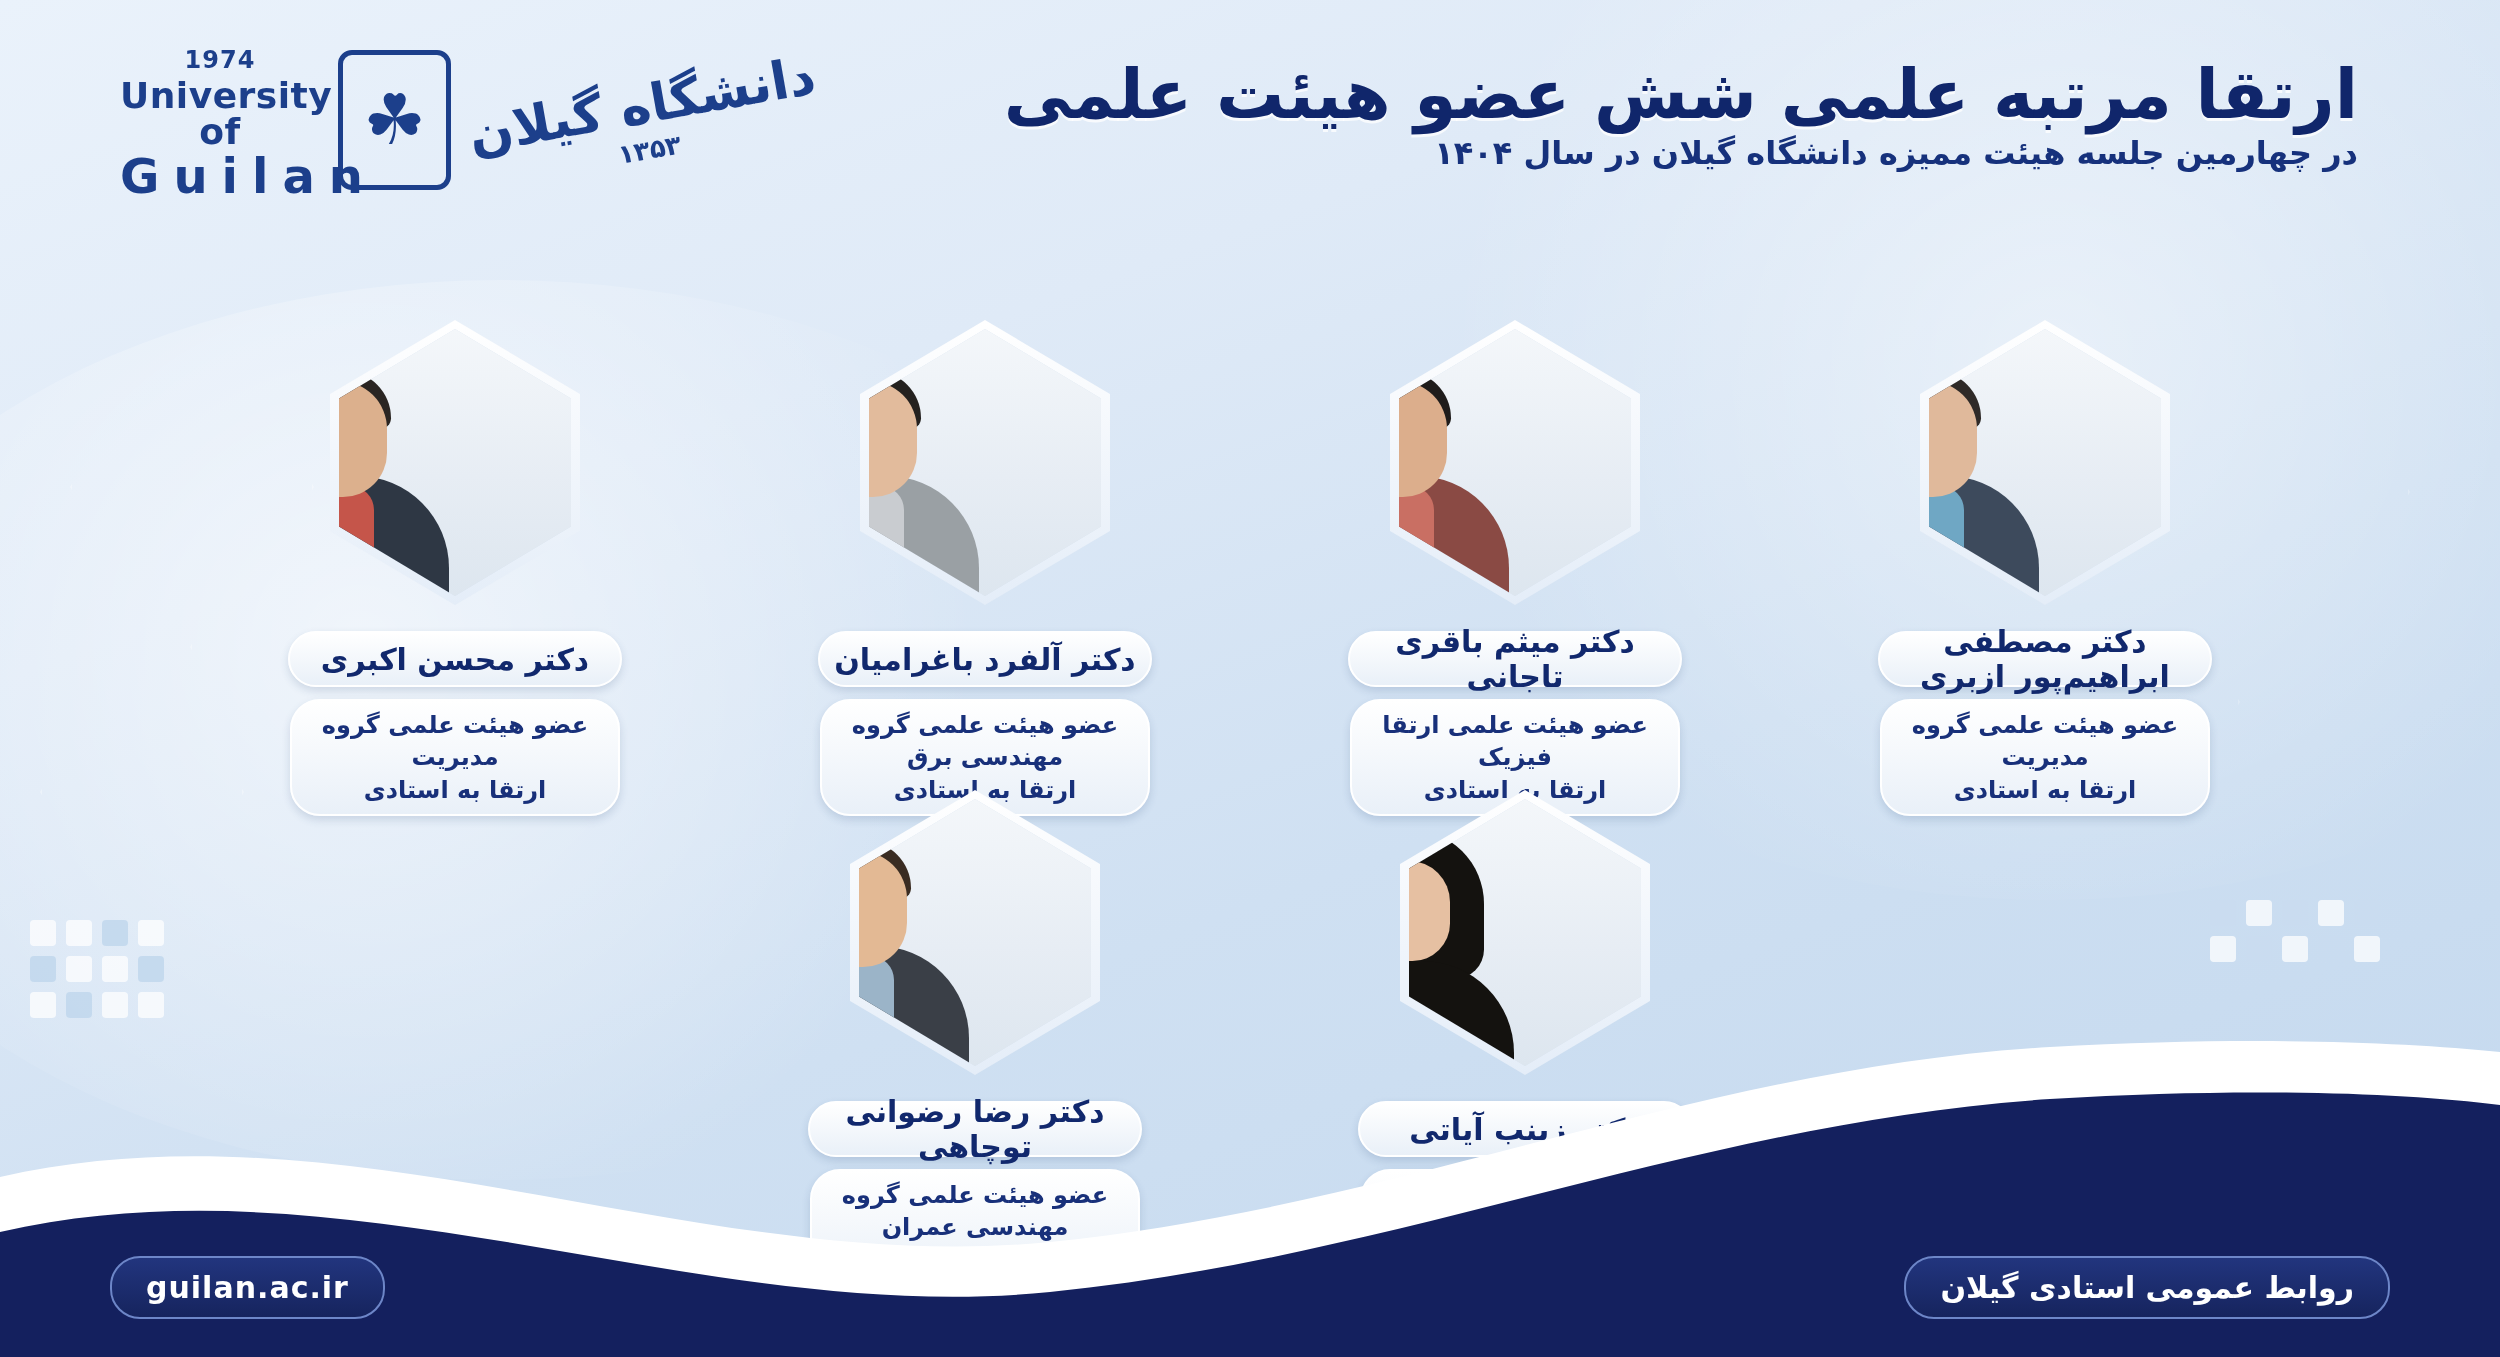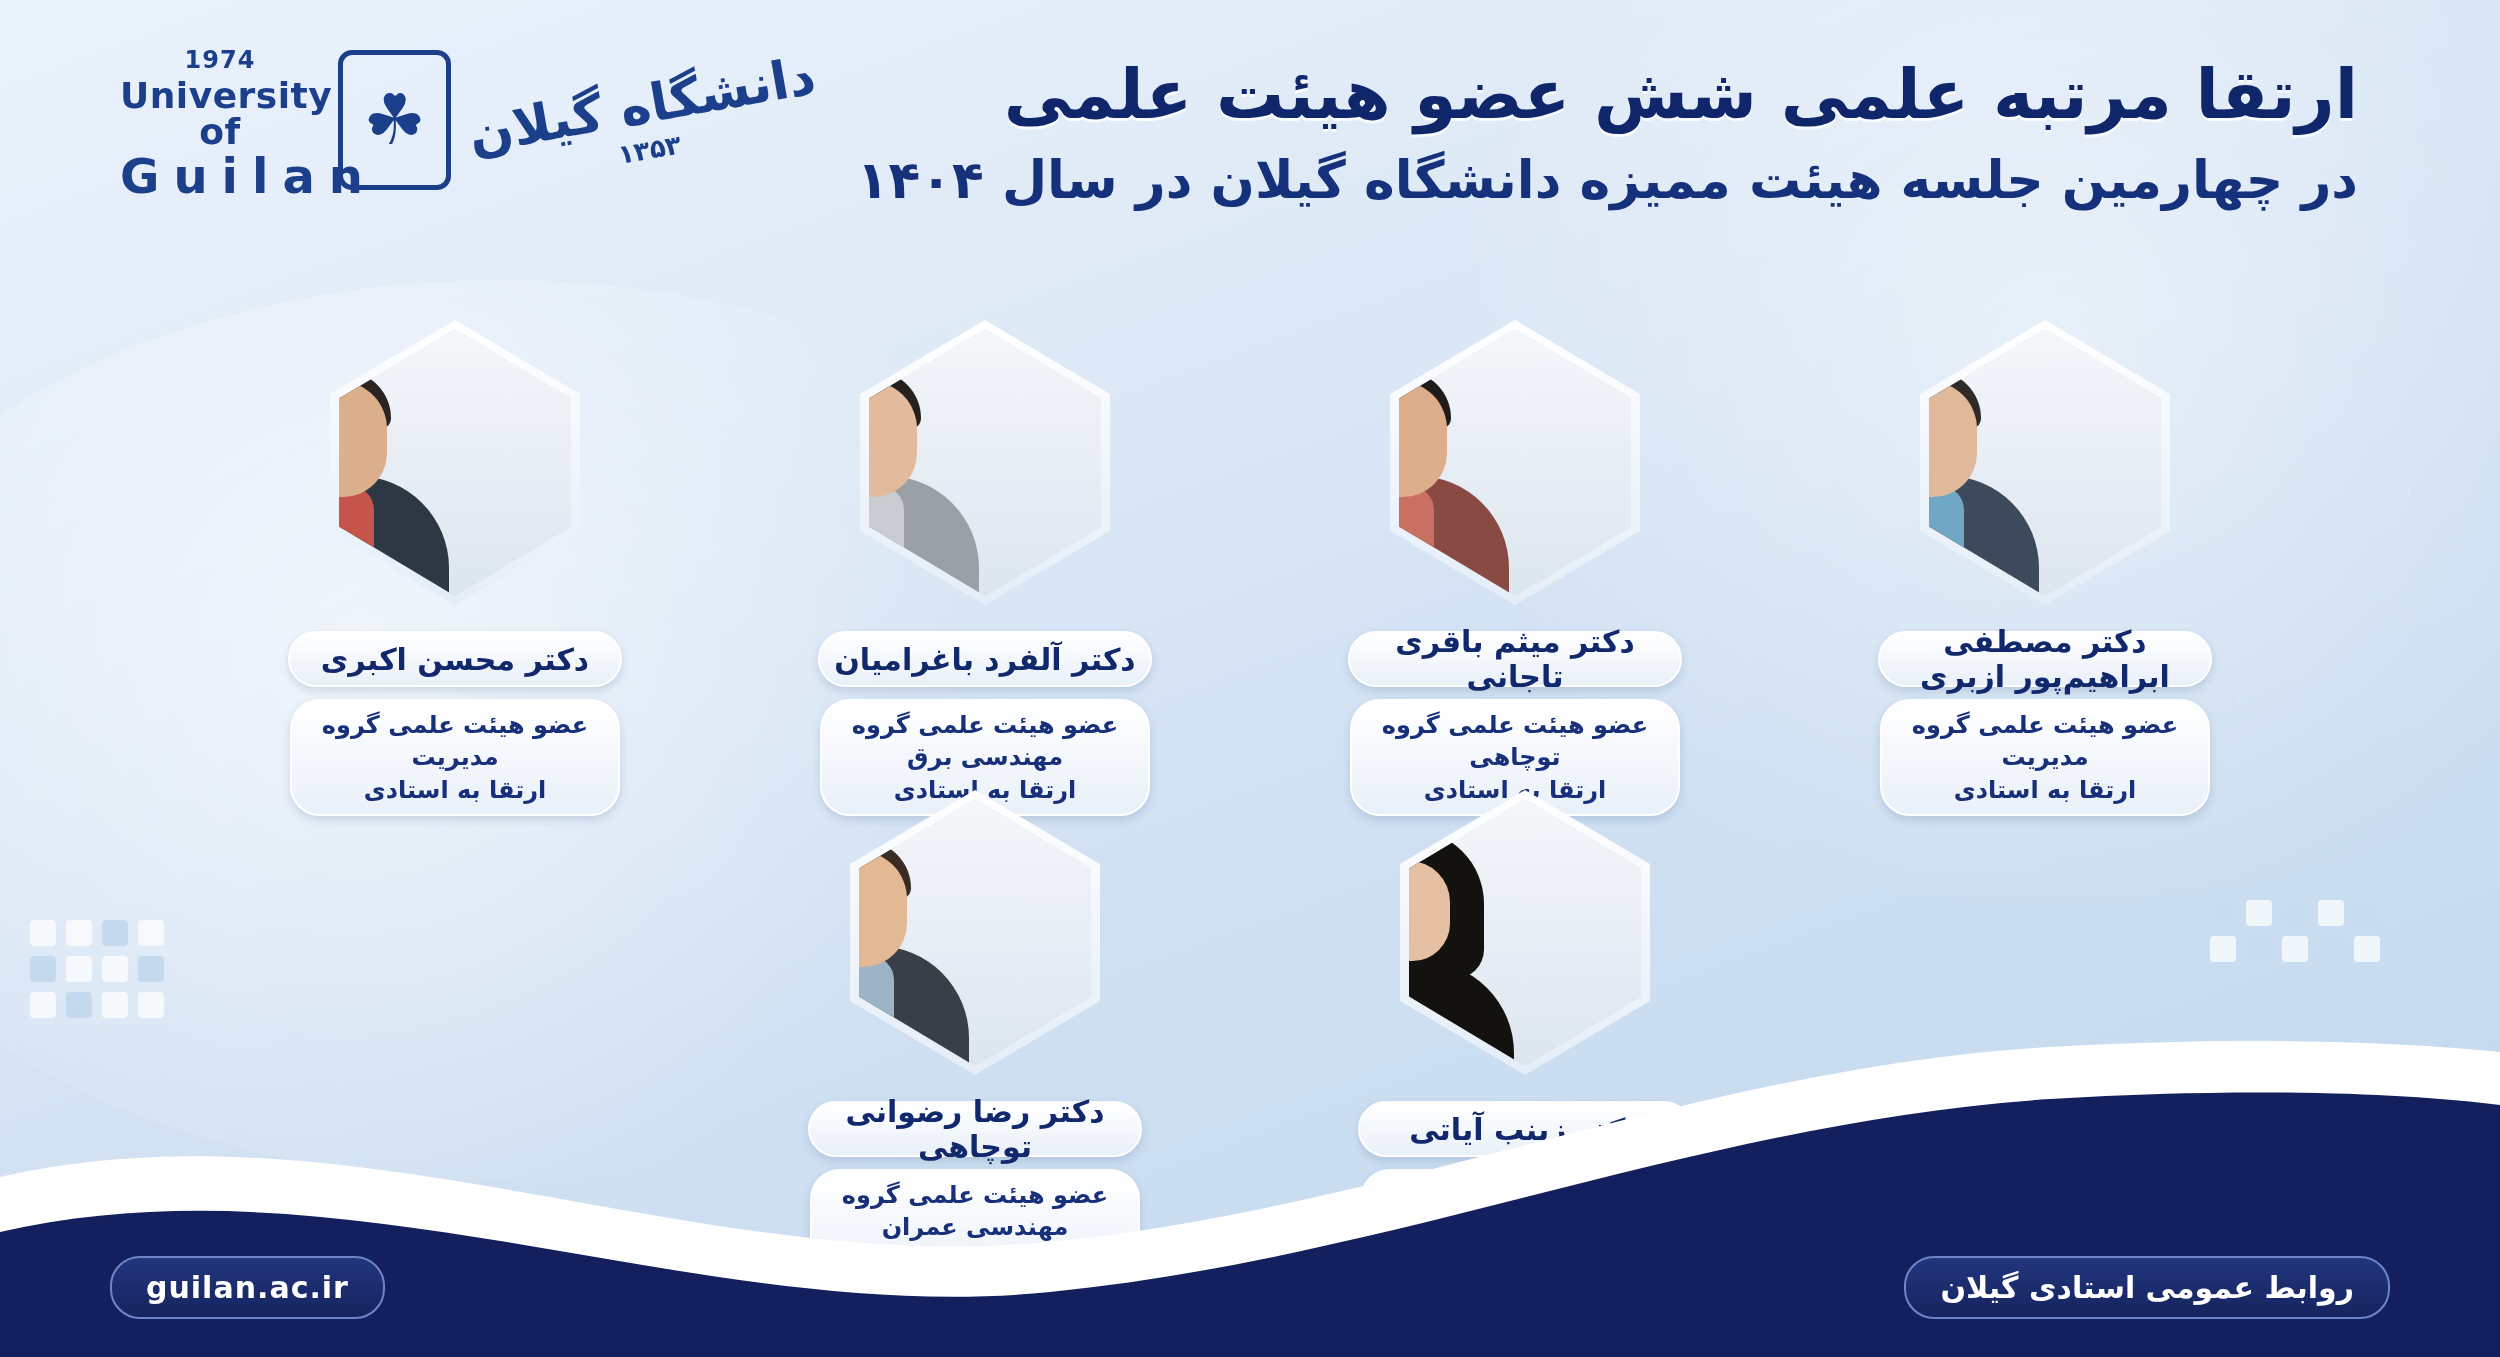--- a/index.html
+++ b/index.html
@@ -131,22 +131,21 @@
   }
   .title-main {
     font-size: 68px;
     font-weight: bold;
     color: #10266b;
     letter-spacing: -1px;
     text-shadow: 0 3px 0 rgba(255,255,255,0.75);
     white-space: nowrap;
   }
   .title-sub {
-    margin-top: 16px;
-    font-size: 52px;
+    font-size: 32px;
     font-weight: bold;
     color: #16317c;
     white-space: nowrap;
   }
 
   
   .row {
     position: absolute;
     display: flex;
     justify-content: center;
@@ -371,21 +370,21 @@
           <div class="face" style="position:absolute; inset:0;">
             <div class="body" style="background:#8a4a44;"></div>
             <div class="shirt" style="background:#c96f63;"></div>
             <div class="hair" style="background:#1f1c1b;"></div>
             <div class="head" style="background:#dcae8c;"></div>
           </div>
         </div>
       </div>
       <div class="name-chip">دکتر میثم باقری تاجانی</div>
       <div class="role-chip">
-        <span>عضو هیئت علمی گروه توچاهی</span>
+        <span>عضو هیئت علمی ارتقا فیزیک</span>
         <span>ارتقا به استادی</span>
       </div>
     </div>
 
     <div class="person">
       <div class="hex-frame">
         <div class="hex-photo">
           <div class="bg"></div>
           <div class="face" style="position:absolute; inset:0;">
             <div class="body" style="background:#9aa0a4;"></div>

